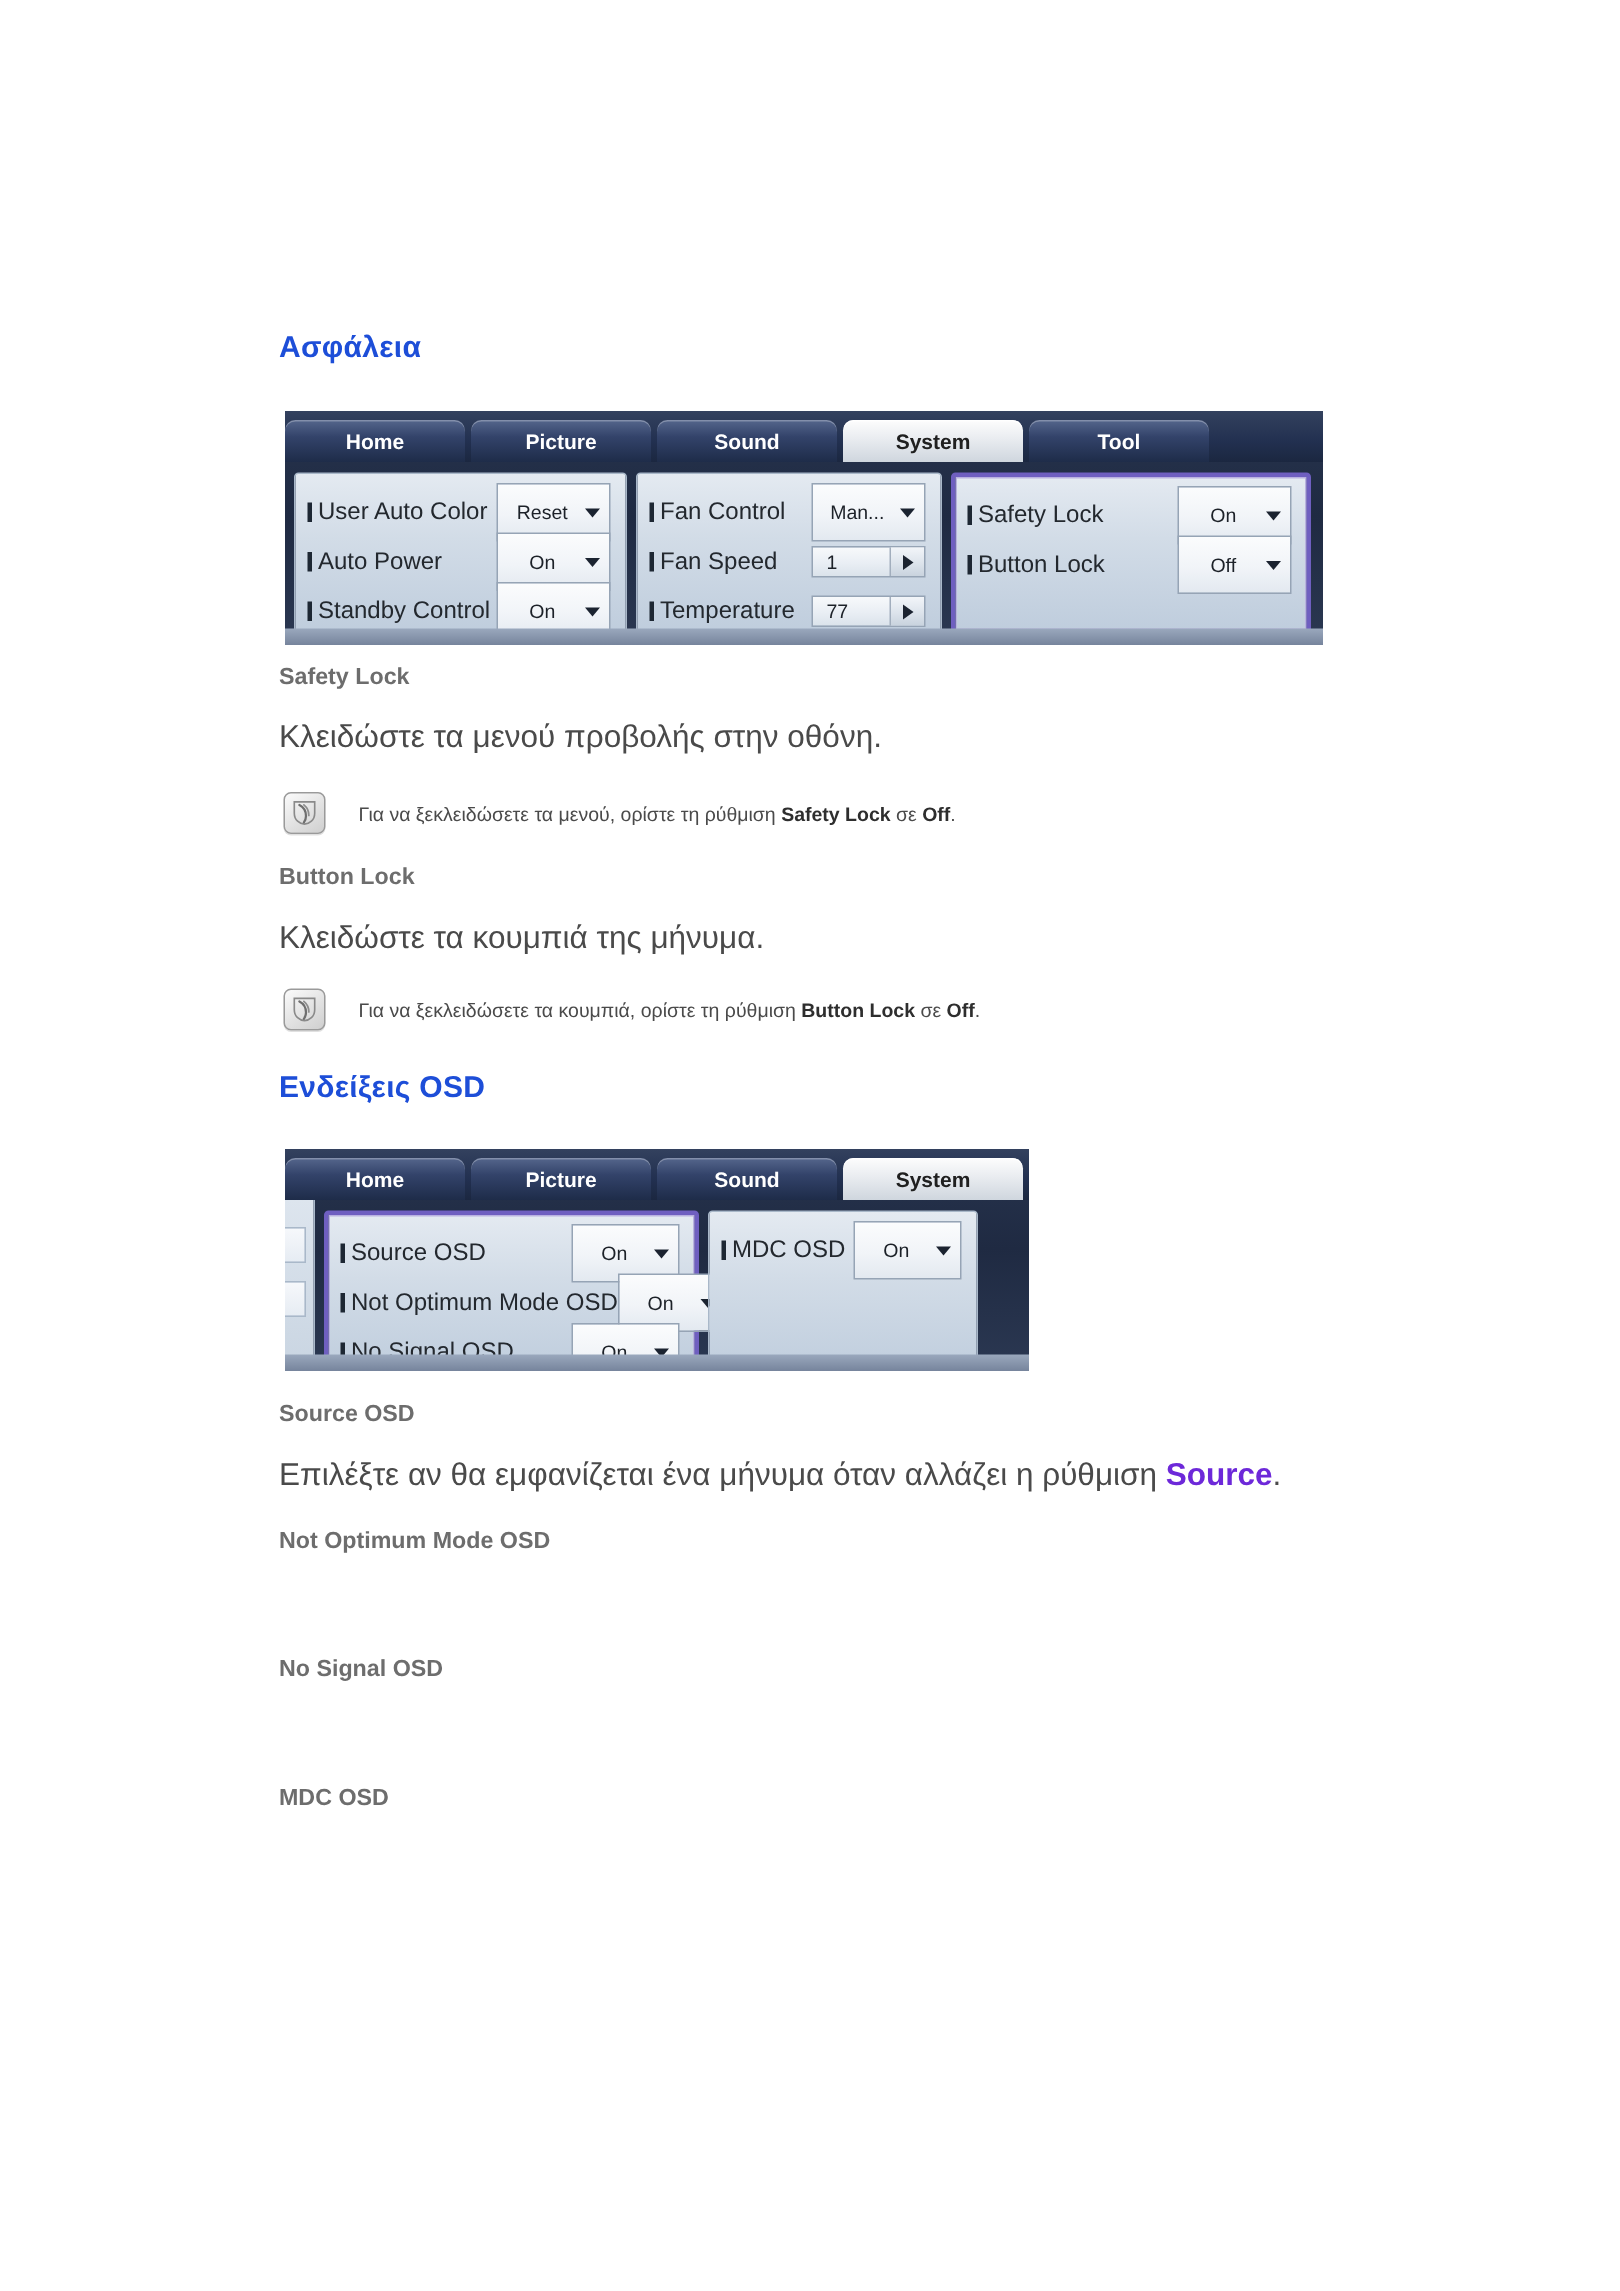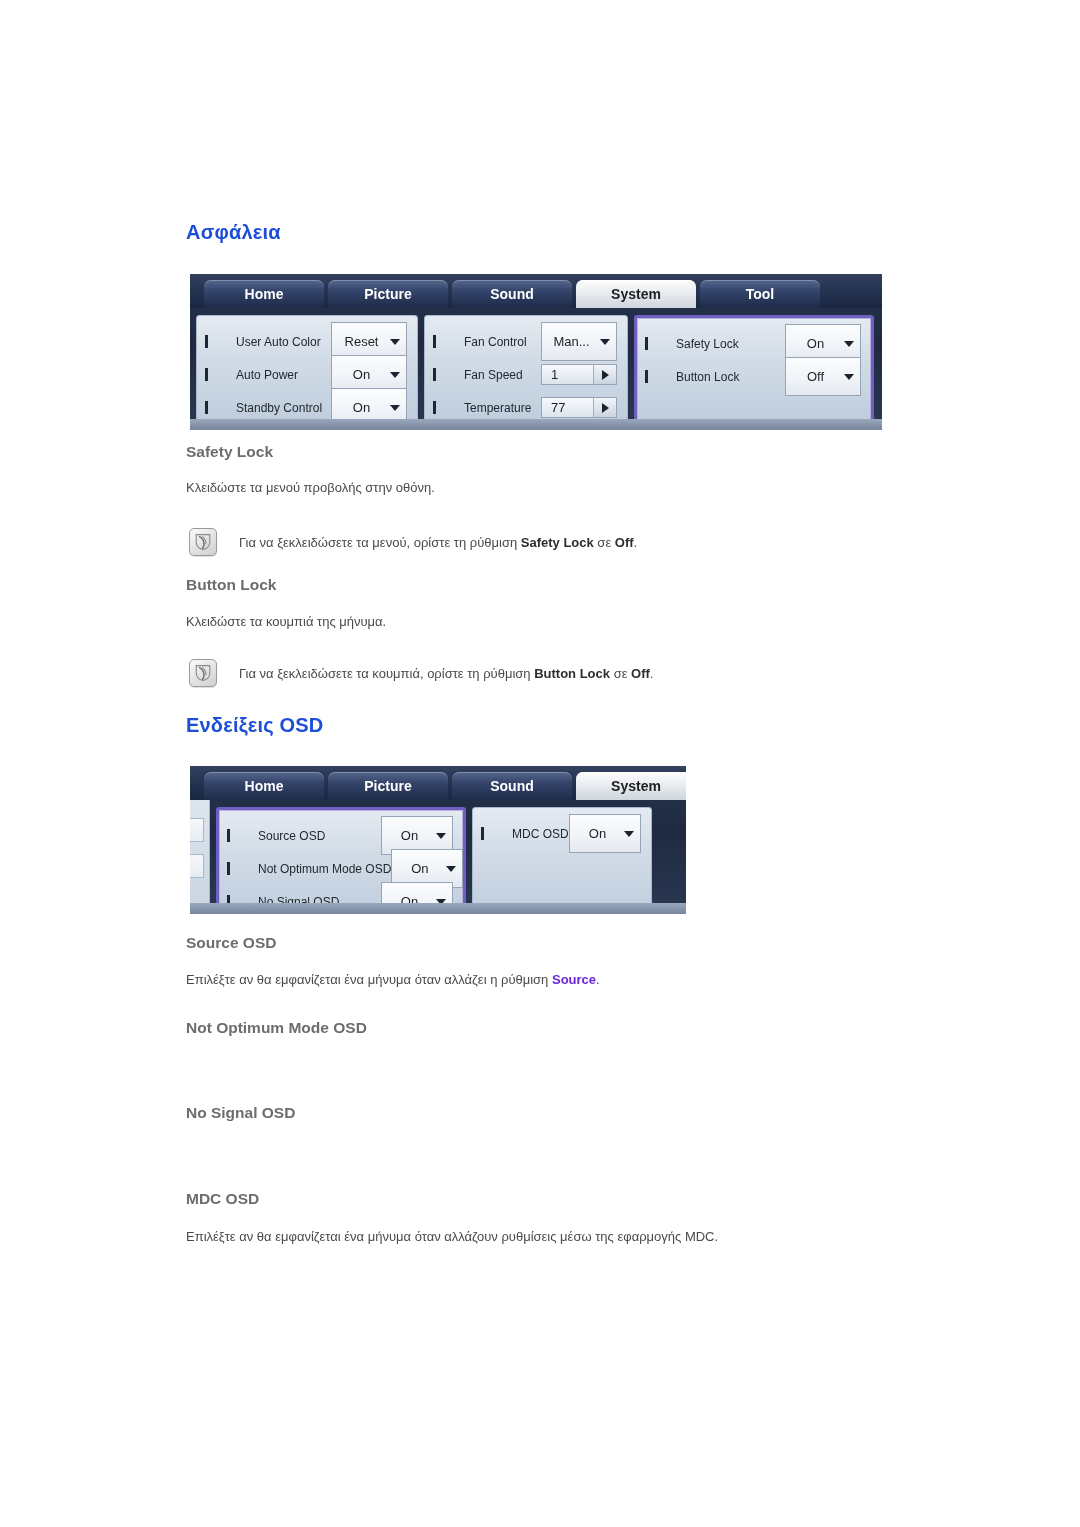--- a/index.html
+++ b/index.html
@@ -23,21 +23,21 @@
   }
   .h3{
     position:absolute;
     font-size:15.5px;
     font-weight:bold;
     color:#6d6d6d;
     white-space:nowrap;
   }
   .para{
     position:absolute;
-    font-size:13px;
+    font-size:21px;
     color:#4a4a4a;
     white-space:nowrap;
   }
   .para b{color:#6d28d9;font-weight:bold;}
 
   
   .note{position:absolute;display:flex;align-items:center;}
   .note-icon{
     width:26px;height:26px;
     border:1px solid #9a9a9a;
@@ -60,21 +60,20 @@
     position:absolute;
     background:linear-gradient(180deg,#27344e 0%,#1f2a42 45%,#2b3852 100%);
     box-sizing:border-box;
     overflow:hidden;
   }
   .osd-tabs{
     position:relative;
     height:34px;
     display:flex;
     align-items:flex-end;
-    padding-left:14px;
     background:linear-gradient(180deg,#33415e 0%,#223050 60%,#1b2740 100%);
   }
   .tab{
     height:28px;
     min-width:92px;
     margin-right:4px;
     padding:0 14px;
     display:flex;align-items:center;justify-content:center;
     font-size:14px;font-weight:bold;
     color:#ffffff;
@@ -109,25 +108,24 @@
     border:3px solid #6f5fc0;
     box-shadow:0 0 0 1px #b9b2e0 inset;
   }
 
   .row{
     display:flex;
     align-items:center;
     height:33px;
   }
   .row-label{
-    display:flex;align-items:flex-start;
-    font-size:12px;
+    display:flex;align-items:center;
+    font-size:16px;
     color:#23282e;
     white-space:nowrap;
-    gap:24px;
   }
   .bar{
     display:inline-block;
     width:3px;height:13px;
     background:#1d2733;
     margin-right:4px;
     flex:none;
   }
 
   
@@ -459,17 +457,14 @@
   <div class="h3" style="left:186px;top:934px;">Source OSD</div>
   <div class="para" style="left:186px;top:972px;">
     <span>Επιλέξτε αν θα εμφανίζεται ένα μήνυμα όταν αλλάζει η ρύθμιση </span><b>Source</b><span>.</span>
   </div>
 
   <div class="h3" style="left:186px;top:1019px;">Not Optimum Mode OSD</div>
 
   <div class="h3" style="left:186px;top:1104px;">No Signal OSD</div>
 
   <div class="h3" style="left:186px;top:1190px;">MDC OSD</div>
-  <div class="para" style="left:186px;top:1229px;">
-    <span>Επιλέξτε αν θα εμφανίζεται ένα μήνυμα όταν αλλάζουν ρυθμίσεις μέσω της εφαρμογής MDC.</span><b></b><span></span>
-  </div>
 
 </div>
 
 </body></html>

